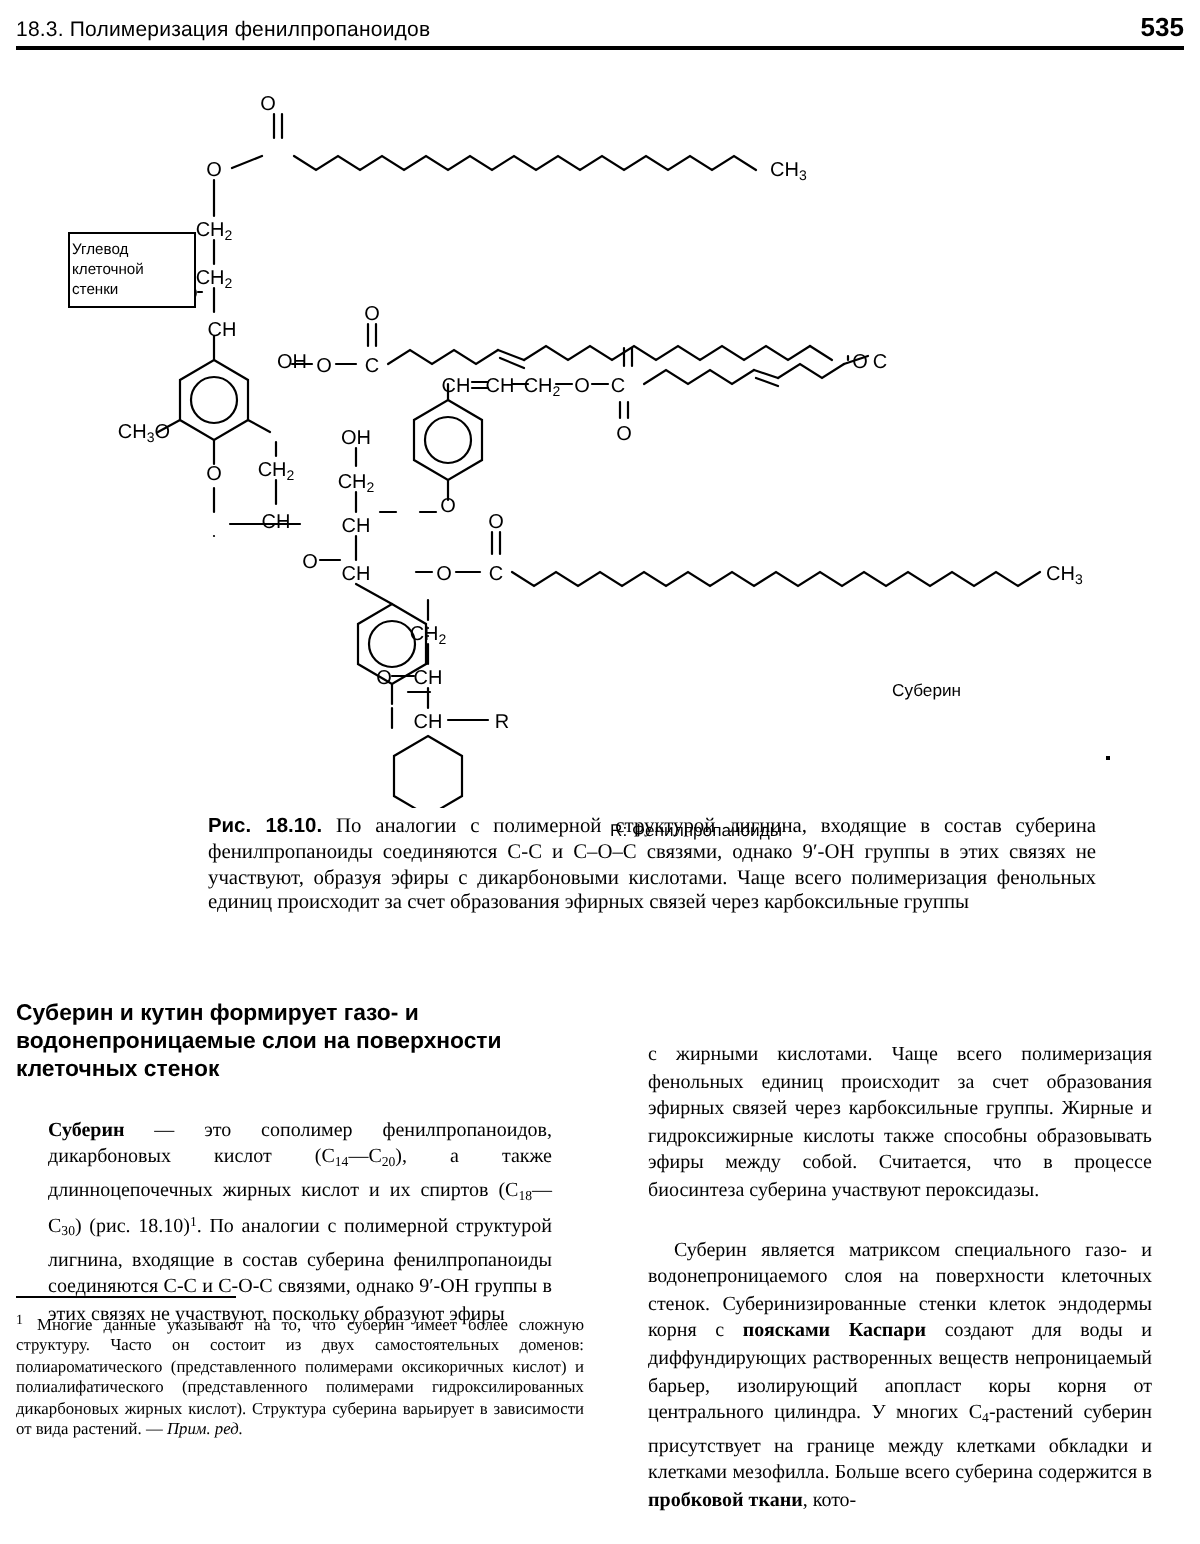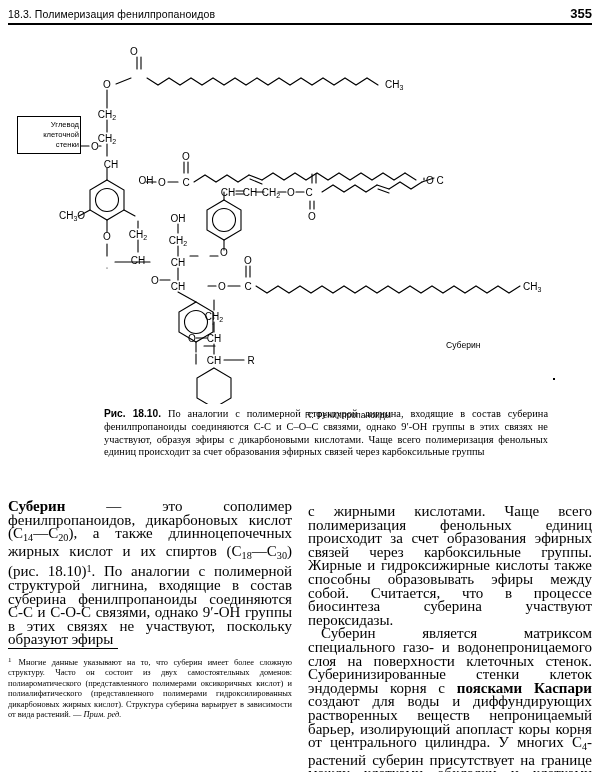--- a/index.html
+++ b/index.html
@@ -24,27 +24,27 @@
   .runhead .folio{font-weight:bold;font-size:13px;}
   .rule{
     position:absolute;left:8px;top:23px;width:584px;height:1.6px;background:#000;
   }
 
   
   .figure{position:absolute;left:0;top:28px;width:600px;height:376px;}
   .figure svg{display:block;}
 
   .boxlabel{
-    position:absolute;left:17px;top:88px;
+    position:absolute;left:34px;top:88px;
     width:64px;
     border:1.3px solid #000;
     font-family:"Liberation Sans", sans-serif;
     font-size:7.6px;
     line-height:10px;
-    text-align:right;
+    text-align:left;
     padding:3px 1px;
     background:#fff;
     box-sizing:border-box;
   }
   .difl{
     position:absolute;
     font-family:"Liberation Sans", sans-serif;
     font-size:8.6px;
     white-space:nowrap;
   }
@@ -63,23 +63,23 @@
   
   .col{position:absolute;top:500px;width:284px;}
   .col-left{left:8px;}
   .col-right{left:308px;top:505px;}
   .secthead{
     font-family:"Liberation Sans", sans-serif;
     font-weight:bold;font-size:11.4px;line-height:14.2px;
     margin:0 0 9px 0;
   }
   .para{
-    font-size:15px;line-height:13.6px;
+    font-size:10px;line-height:13.6px;
     text-align:justify;
-    margin:0;
+    margin:16px;
     hyphens:none;
   }
   .para + .para{text-indent:13px;}
   .para b{font-weight:bold;}
   sub{font-size:.68em;vertical-align:-.28em;}
   sup{font-size:.68em;vertical-align:.42em;}
 
   
   .footnote{
     position:absolute;left:8px;top:648px;width:284px;
@@ -91,21 +91,21 @@
   .fnmark{vertical-align:.42em;font-size:7px;margin-right:7px;}
   .fntext i{font-style:italic;}
 </style>
 </head>
 <body>
 
 <div class="page">
 
   <div class="runhead">
     <span class="title">18.3. Полимеризация фенилпропаноидов</span>
-    <span class="folio">355</span>
+    <span class="folio">535</span>
   </div>
   <div class="rule"></div>
 
   <div class="figure">
     <svg width="600" height="376" viewBox="0 0 600 376">
       <g stroke="#000" stroke-width="1.1" fill="none" stroke-linecap="round">
 
         <line x1="107" y1="62" x2="107" y2="80"></line>
         <line x1="116" y1="56" x2="131" y2="50"></line>
         <line x1="137" y1="41" x2="137" y2="29"></line>
@@ -266,20 +266,21 @@
     <div class="difl suberin-label">Суберин</div>
     <div class="difl rlegend">R: Фенилпропаноиды</div>
     <div class="stray-dot"></div>
   </div>
 
   <div class="caption">
     <b>Рис. 18.10.</b><span> По аналогии с полимерной структурой лигнина, входящие в состав суберина фенилпропаноиды соединяются C-C и C–O–C связями, однако 9′-OH группы в этих связях не участвуют, образуя эфиры с дикарбоновыми кислотами. Чаще всего полимеризация фенольных единиц происходит за счет образования эфирных связей через карбоксильные группы</span>
   </div>
 
   <div class="col col-left">
+    <div class="secthead">Суберин и кутин формирует газо- и водонепроницаемые слои на поверхности клеточных стенок</div>
     <p class="para"><b>Суберин</b><span> — это сополимер фенилпропаноидов, дикарбоновых кислот (C</span><sub>14</sub><span>—C</span><sub>20</sub><span>), а также длинноцепочечных жирных кислот и их спиртов (C</span><sub>18</sub><span>—C</span><sub>30</sub><span>) (рис. 18.10)</span><sup>1</sup><span>. По аналогии с полимерной структурой лигнина, входящие в состав суберина фенилпропаноиды соединяются C-C и C-O-C связями, однако 9′-OH группы в этих связях не участвуют, поскольку образуют эфиры</span></p>
   </div>
 
   <div class="col col-right">
     <p class="para">с жирными кислотами. Чаще всего полимеризация фенольных единиц происходит за счет образования эфирных связей через карбоксильные группы. Жирные и гидроксижирные кислоты также способны образовывать эфиры между собой. Считается, что в процессе биосинтеза суберина участвуют пероксидазы.</p>
     <p class="para"><span>Суберин является матриксом специального газо- и водонепроницаемого слоя на поверхности клеточных стенок. Суберинизированные стенки клеток эндодермы корня с </span><b>поясками Каспари</b><span> создают для воды и диффундирующих растворенных веществ непроницаемый барьер, изолирующий апопласт коры корня от центрального цилиндра. У многих C</span><sub>4</sub><span>-растений суберин присутствует на границе между клетками обкладки и клетками мезофилла. Больше всего суберина содержится в </span><b>пробковой ткани</b><span>, кото-</span></p>
   </div>
 
   <div class="footnote">
     <div class="fnrule"></div>

